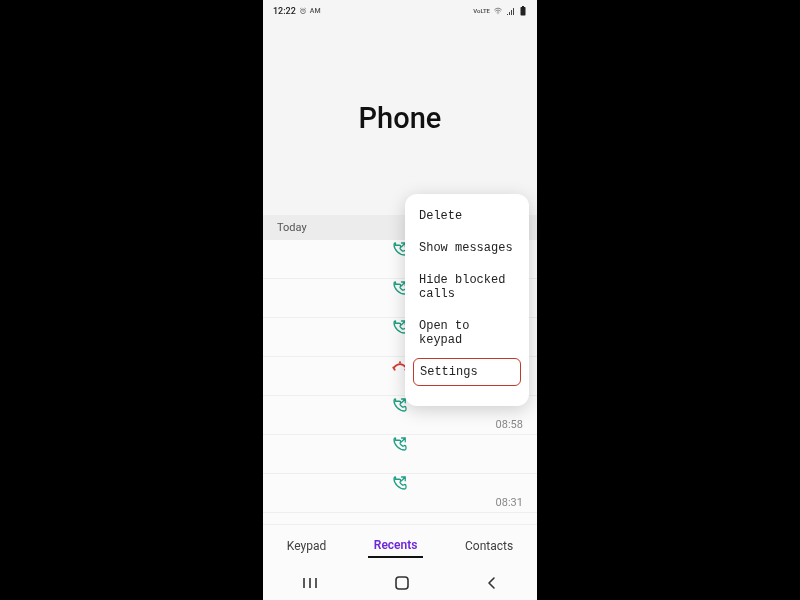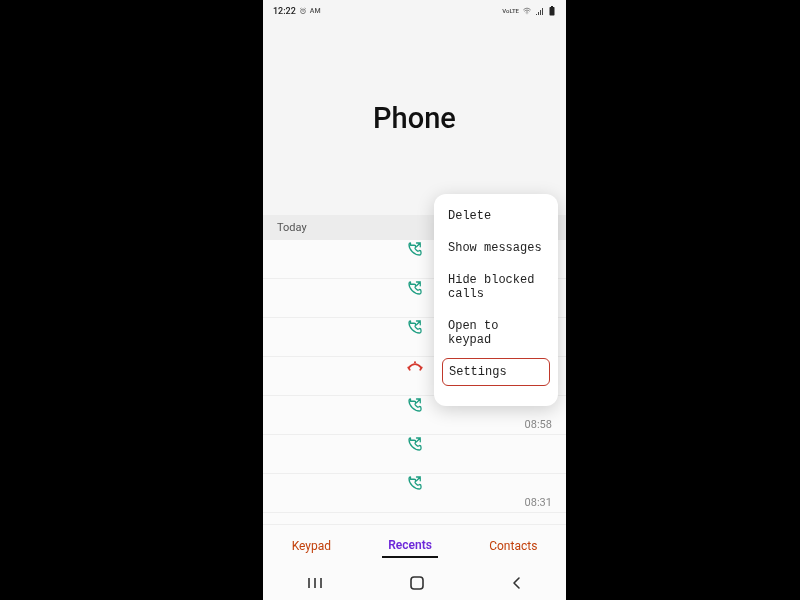--- a/index.html
+++ b/index.html
@@ -2,21 +2,21 @@
 <html><head>
 <meta charset="utf-8">
 <style>
   * { box-sizing: border-box; margin: 0; padding: 0; }
   html, body { width: 800px; height: 600px; overflow: hidden; }
   body { background: #000; font-family: -apple-system, Roboto, "Segoe UI", sans-serif; }
 
   .phone-frame {
     position: absolute;
     left: 263px; top: 0;
-    width: 303px; height: 600px;
+    width: 274px; height: 600px;
     background: #f5f5f5;
     display: flex; flex-direction: column;
   }
 
   
   .status-bar {
     height: 20px; padding: 2px 10px 0 10px;
     display: flex; justify-content: space-between; align-items: center;
     font-size: 9px; font-weight: 500; color: #222;
   }
@@ -49,21 +49,21 @@
   .call-row .call-icon { width: 18px; height: 18px; flex: 0 0 18px; }
   .call-row .call-time { margin-left: auto; font-size: 11px; color: #888; }
 
   
   .tab-bar {
     height: 42px; background: #fbfbfb;
     display: flex; justify-content: space-around; align-items: center;
     border-top: 1px solid #eee;
   }
   .tab {
-    font-size: 12px; color: #c2410c; padding: 4px 6px;
+    font-size: 12px; color: #404040; padding: 4px 6px;
   }
   .tab.active { color: #6d28d9; font-weight: 600; border-bottom: 2px solid #111; }
 
   
   .nav-bar {
     height: 34px; background: #fbfbfb;
     display: flex; justify-content: space-around; align-items: center;
   }
   .nav-btn svg { display: block; }
 

